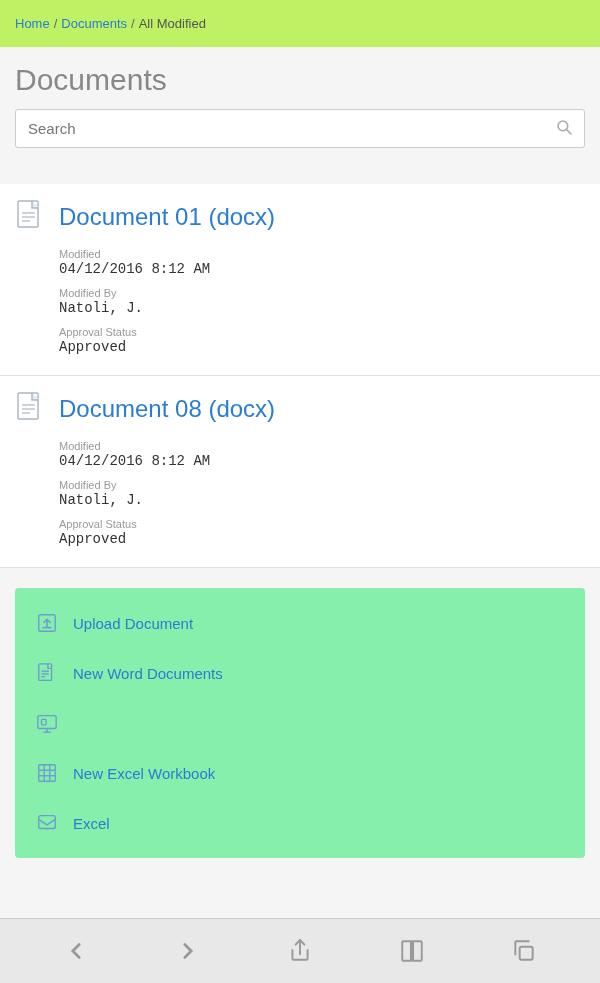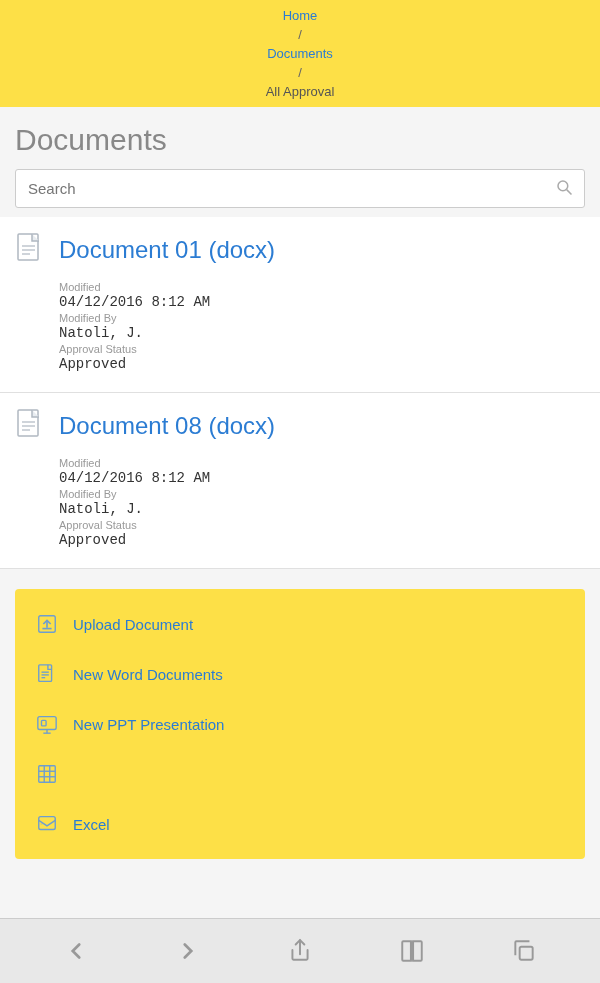--- a/index.html
+++ b/index.html
@@ -7,27 +7,26 @@
       font-family: -apple-system, BlinkMacSystemFont, 'Segoe UI', Arial, sans-serif;
       background: #e8e8e8;
       width: 600px;
       min-height: 983px;
       display: flex;
       flex-direction: column;
     }
 
     
     .breadcrumb-bar {
-      background: #fde047;
-      padding: 8px 15px;
+      background: #bef264;
+      padding: 16px 15px;
       display: flex;
       align-items: center;
       gap: 4px;
       font-size: 13px;
-      flex-direction: column;
     }
     .breadcrumb-link {
       color: #2b7cd3;
       text-decoration: none;
     }
     .breadcrumb-separator {
       color: #666;
     }
     .breadcrumb-current {
       color: #555;
@@ -43,21 +42,21 @@
     
     .page-title {
       font-size: 30px;
       font-weight: 300;
       color: #888;
       padding: 16px 15px 12px 15px;
     }
 
     
     .search-container {
-      margin: 0 15px 9px 15px;
+      margin: 0 15px 36px 15px;
       position: relative;
     }
     .search-input {
       width: 100%;
       padding: 10px 40px 10px 12px;
       border: 1px solid #ccc;
       border-radius: 3px;
       font-size: 15px;
       color: #999;
       background: #fff;
@@ -111,21 +110,21 @@
     .document-title {
       font-size: 24px;
       color: #2b7cd3;
       font-weight: 400;
     }
 
     .document-meta {
       padding-left: 44px;
       display: flex;
       flex-direction: column;
-      gap: 2px;
+      gap: 10px;
     }
 
     .meta-field {
       display: flex;
       flex-direction: column;
       gap: 1px;
     }
 
     .meta-label {
       font-size: 11px;
@@ -135,21 +134,21 @@
     }
 
     .meta-value {
       font-size: 14px;
       color: #333;
       font-family: Liberation Mono, monospace;
     }
 
     
     .action-menu {
-      background: #fde047;
+      background: #86efac;
       margin: 20px 15px;
       border-radius: 4px;
       padding: 10px 0;
     }
 
     .action-item {
       display: flex;
       align-items: center;
       gap: 14px;
       padding: 13px 20px;
@@ -201,21 +200,21 @@
     }
   </style>
 </head>
 <body>
 
 <div class="breadcrumb-bar">
   <a class="breadcrumb-link" href="#">Home</a>
   <span class="breadcrumb-separator">/</span>
   <a class="breadcrumb-link" href="#">Documents</a>
   <span class="breadcrumb-separator">/</span>
-  <span class="breadcrumb-current">All Approval</span>
+  <span class="breadcrumb-current">All Modified</span>
 </div>
 
 <div class="main-content">
   <h1 class="page-title">Documents</h1>
 
   <div class="search-container">
     <input class="search-input" type="text" placeholder="Search" style="">
     <div class="search-icon-container">
       <svg viewBox="0 0 24 24" fill="none" stroke="#aaa" stroke-width="2" width="18" height="18">
         <circle cx="10.5" cy="10.5" r="6.5"></circle>
@@ -315,33 +314,33 @@
 
     <div class="action-item">
       <div class="action-icon">
         <svg viewBox="0 0 24 24" fill="none" stroke="#6e9ecf" stroke-width="1.5">
           <rect x="2" y="4" width="20" height="14" rx="2" stroke="#6e9ecf" fill="none"></rect>
           <line x1="12" y1="18" x2="12" y2="22" stroke="#6e9ecf"></line>
           <line x1="8" y1="22" x2="16" y2="22" stroke="#6e9ecf"></line>
           <rect x="6" y="8" width="5" height="6" rx="1" fill="none" stroke="#6e9ecf"></rect>
         </svg>
       </div>
-      <span>New PPT Presentation</span>
     </div>
 
     <div class="action-item">
       <div class="action-icon">
         <svg viewBox="0 0 24 24" fill="none" stroke="#6e9ecf" stroke-width="1.5">
           <rect x="3" y="3" width="18" height="18" rx="1" stroke="#6e9ecf" fill="none"></rect>
           <line x1="3" y1="9" x2="21" y2="9" stroke="#6e9ecf"></line>
           <line x1="3" y1="15" x2="21" y2="15" stroke="#6e9ecf"></line>
           <line x1="9" y1="3" x2="9" y2="21" stroke="#6e9ecf"></line>
           <line x1="15" y1="3" x2="15" y2="21" stroke="#6e9ecf"></line>
         </svg>
       </div>
+      <span>New Excel Workbook</span>
     </div>
 
     <div class="action-item">
       <div class="action-icon">
         <svg viewBox="0 0 24 24" fill="none" stroke="#6e9ecf" stroke-width="1.5">
           <rect x="3" y="4" width="18" height="14" rx="2" stroke="#6e9ecf" fill="none"></rect>
           <polyline points="3,8 12,14 21,8" stroke="#6e9ecf" fill="none"></polyline>
           <line x1="7" y1="12" x2="5" y2="12" stroke="#6e9ecf" stroke-width="0.5"></line>
         </svg>
       </div>

